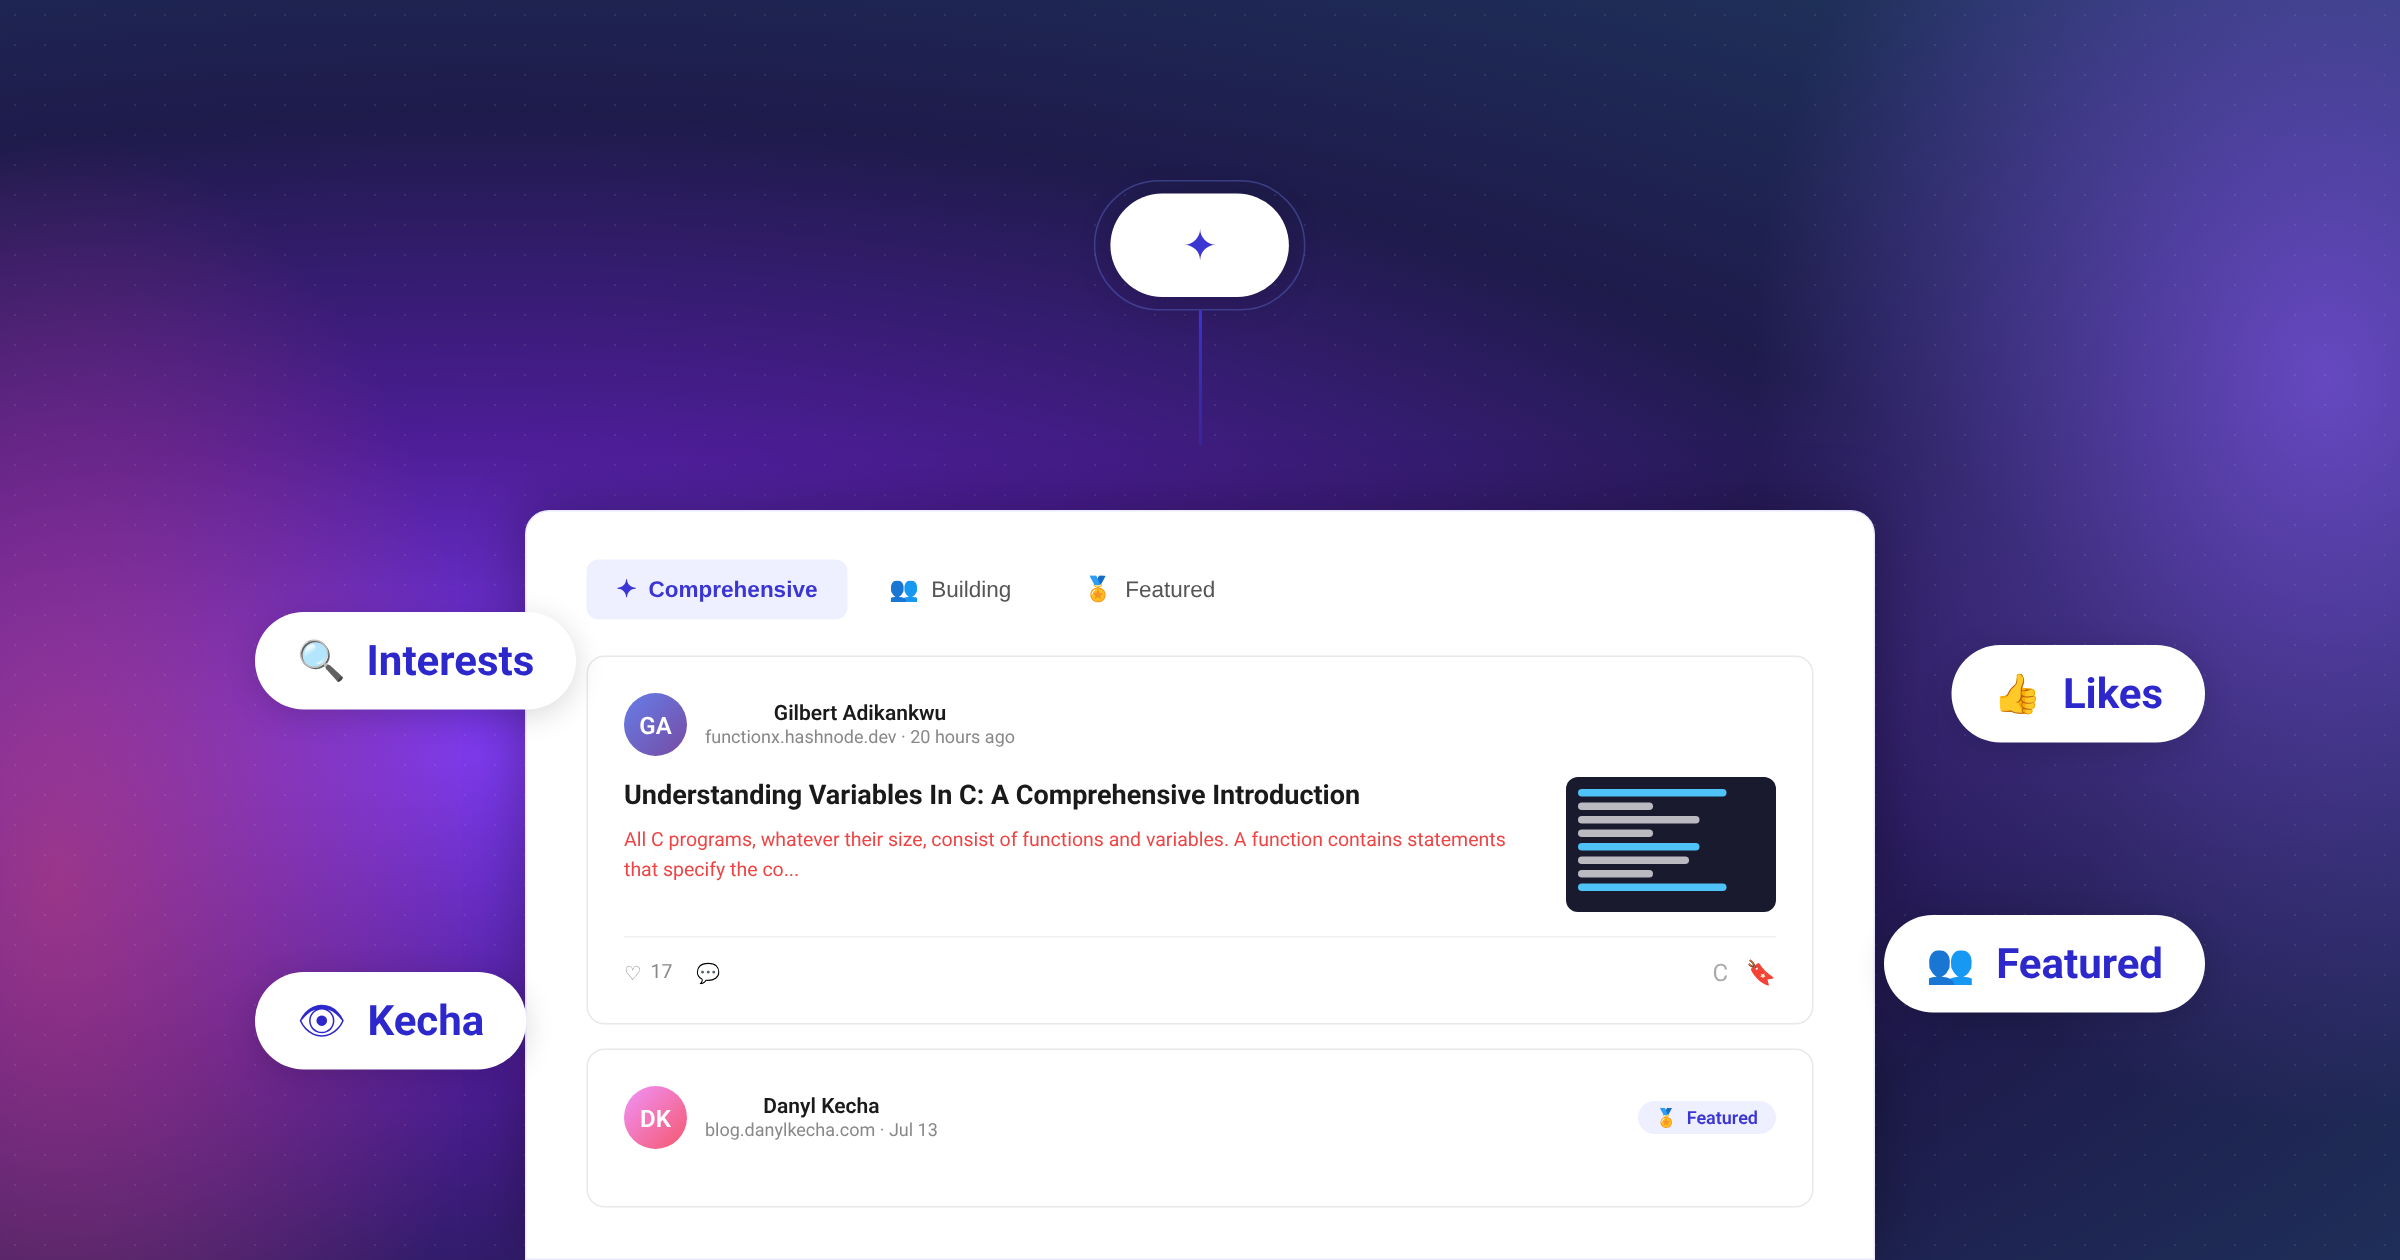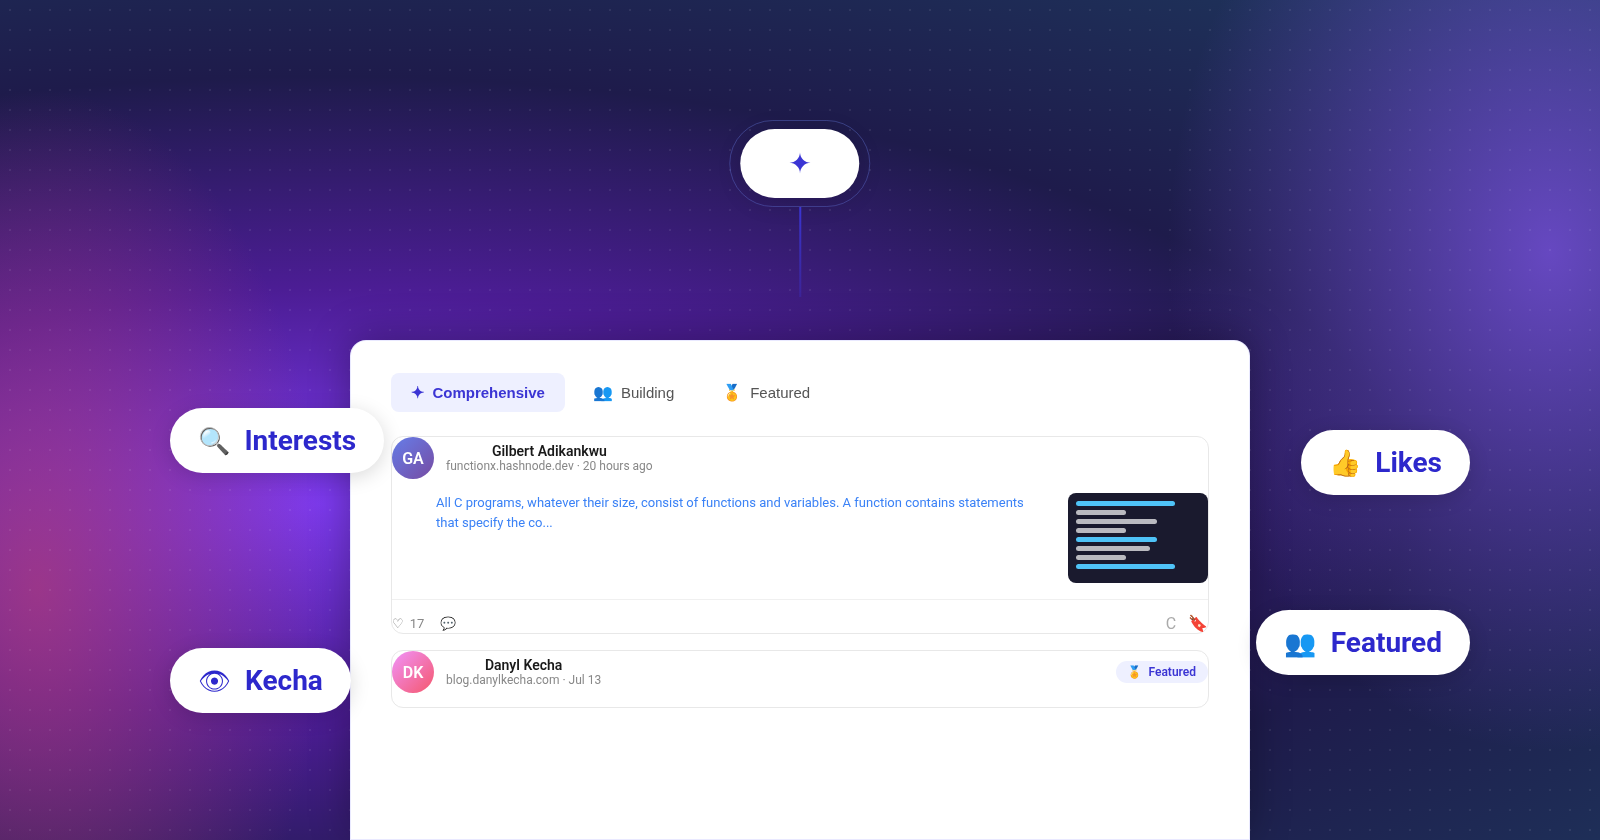--- a/index.html
+++ b/index.html
@@ -126,20 +126,21 @@
     }
 
     .tab-icon {
       font-size: 16px;
     }
 
     
     .article-card {
       border: 1px solid #e8e8e8;
       border-radius: 12px;
+      padding: 24px;
       margin-bottom: 16px;
       background: white;
     }
 
     .article-header {
       display: flex;
       align-items: center;
       gap: 12px;
       margin-bottom: 14px;
     }
@@ -183,23 +184,22 @@
     .article-title {
       font-size: 18px;
       font-weight: 700;
       color: #1a1a1a;
       margin-bottom: 8px;
       line-height: 1.4;
     }
 
     .article-excerpt {
       font-size: 13px;
-      color: #3b82f6;
+      color: #ef4444;
       line-height: 1.5;
-      margin-left: 44px;
     }
 
     .article-thumbnail {
       width: 140px;
       height: 90px;
       border-radius: 8px;
       background: #1a1a2e;
       overflow: hidden;
       flex-shrink: 0;
     }
@@ -379,20 +379,21 @@
         <div class="name">Gilbert Adikankwu</div>
         <div class="meta">
           <span>functionx.hashnode.dev</span>
           <span> · </span>
           <span>20 hours ago</span>
         </div>
       </div>
     </div>
     <div class="article-content">
       <div class="article-text">
+        <div class="article-title">Understanding Variables In C: A Comprehensive Introduction</div>
         <div class="article-excerpt">All C programs, whatever their size, consist of functions and variables. A function contains statements that specify the co...</div>
       </div>
       <div class="article-thumbnail">
         <div class="code-thumbnail">
           <div class="code-line blue"></div>
           <div class="code-line white short"></div>
           <div class="code-line white medium"></div>
           <div class="code-line white short"></div>
           <div class="code-line blue medium"></div>
           <div class="code-line white"></div>

